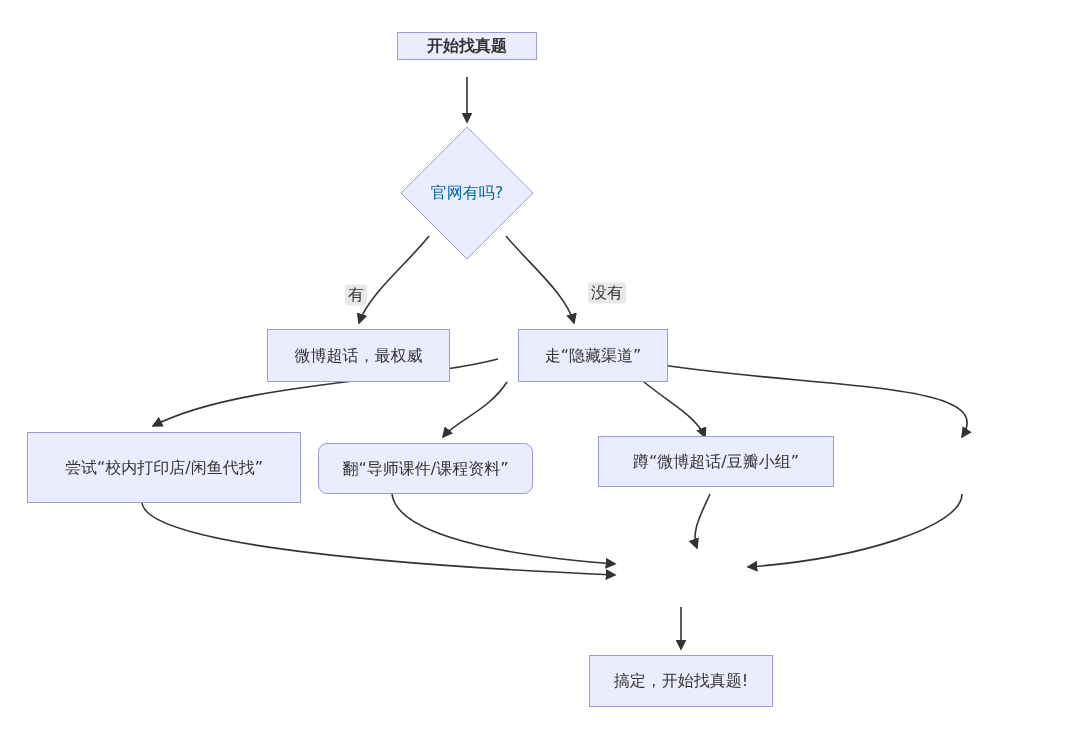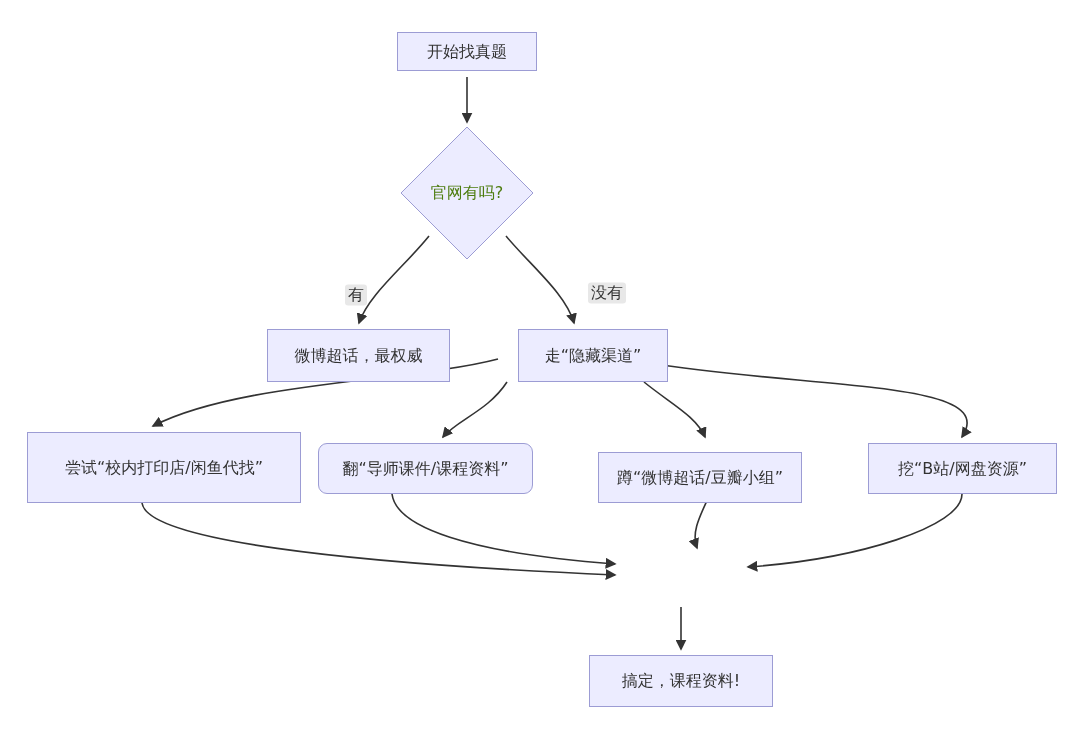--- a/index.html
+++ b/index.html
@@ -36,21 +36,21 @@
     font-size: 16px;
     line-height: 1.45;
     display: flex;
     align-items: center;
     justify-content: center;
     text-align: center;
     padding: 2px 10px;
   }
   .diamond-label {
     position: absolute;
-    color: #4d7c0f;
+    color: #0369a1;
     font-size: 16px;
     display: flex;
     align-items: center;
     justify-content: center;
     text-align: center;
   }
   .edge-label {
     position: absolute;
     transform: translate(-50%, -50%);
     background: #e8e8e8;
@@ -94,36 +94,35 @@
 
     <path class="edge" d="M 710 494 C 700 516, 691 532, 697 548" marker-end="url(#arrow)"></path>
 
     <path class="edge" d="M 962 494 C 962 527, 858 559, 748 567" marker-end="url(#arrow)"></path>
 
     <path class="edge" d="M 681 607 C 681 621, 681 635, 681 649" marker-end="url(#arrow)"></path>
 
     <polygon points="467,127 533,193 467,259 401,193" fill="#ECECFF" stroke="#9c9cd4" stroke-width="1"></polygon>
   </svg>
 
-  <div class="node" style="left:397px; top:32px; width:140px; height:39px;">开始找真题</div>
+  <div class="node" style="left:397px; top:32px; width:140px; height:28px;font-weight:bold;">开始找真题</div>
 
   <div class="diamond-label" style="left:401px; top:127px; width:132px; height:132px;">官网有吗?</div>
 
   <div class="node" style="left:267px; top:329px; width:183px; height:53px;">微博超话，最权威</div>
 
   <div class="node" style="left:518px; top:329px; width:150px; height:53px;">走“隐藏渠道”</div>
 
   <div class="node" style="left:27px; top:432px; width:274px; height:71px;">尝试“校内打印店/闲鱼代找”</div>
 
   <div class="node" style="left:318px; top:443px; width:215px; height:51px;border-radius:9px;">翻“导师课件/课程资料”</div>
 
-  <div class="node" style="left:598px; top:452px; width:204px; height:51px;">蹲“微博超话/豆瓣小组”</div>
-
-  <div class="node" style="left:868px; top:443px; width:189px; height:51px;">挖“B站/网盘资源”</div>
+  <div class="node" style="left:598px; top:436px; width:236px; height:51px;">蹲“微博超话/豆瓣小组”</div>
 
 
-  <div class="node" style="left:589px; top:655px; width:184px; height:52px;">搞定，课程资料!</div>
+
+  <div class="node" style="left:589px; top:655px; width:184px; height:52px;">搞定，开始找真题!</div>
 
   <span class="edge-label" style="left:356px; top:295px;">有</span>
 
   <span class="edge-label" style="left:607px; top:293px;">没有</span>
 
 </div>
 
 </body></html>

